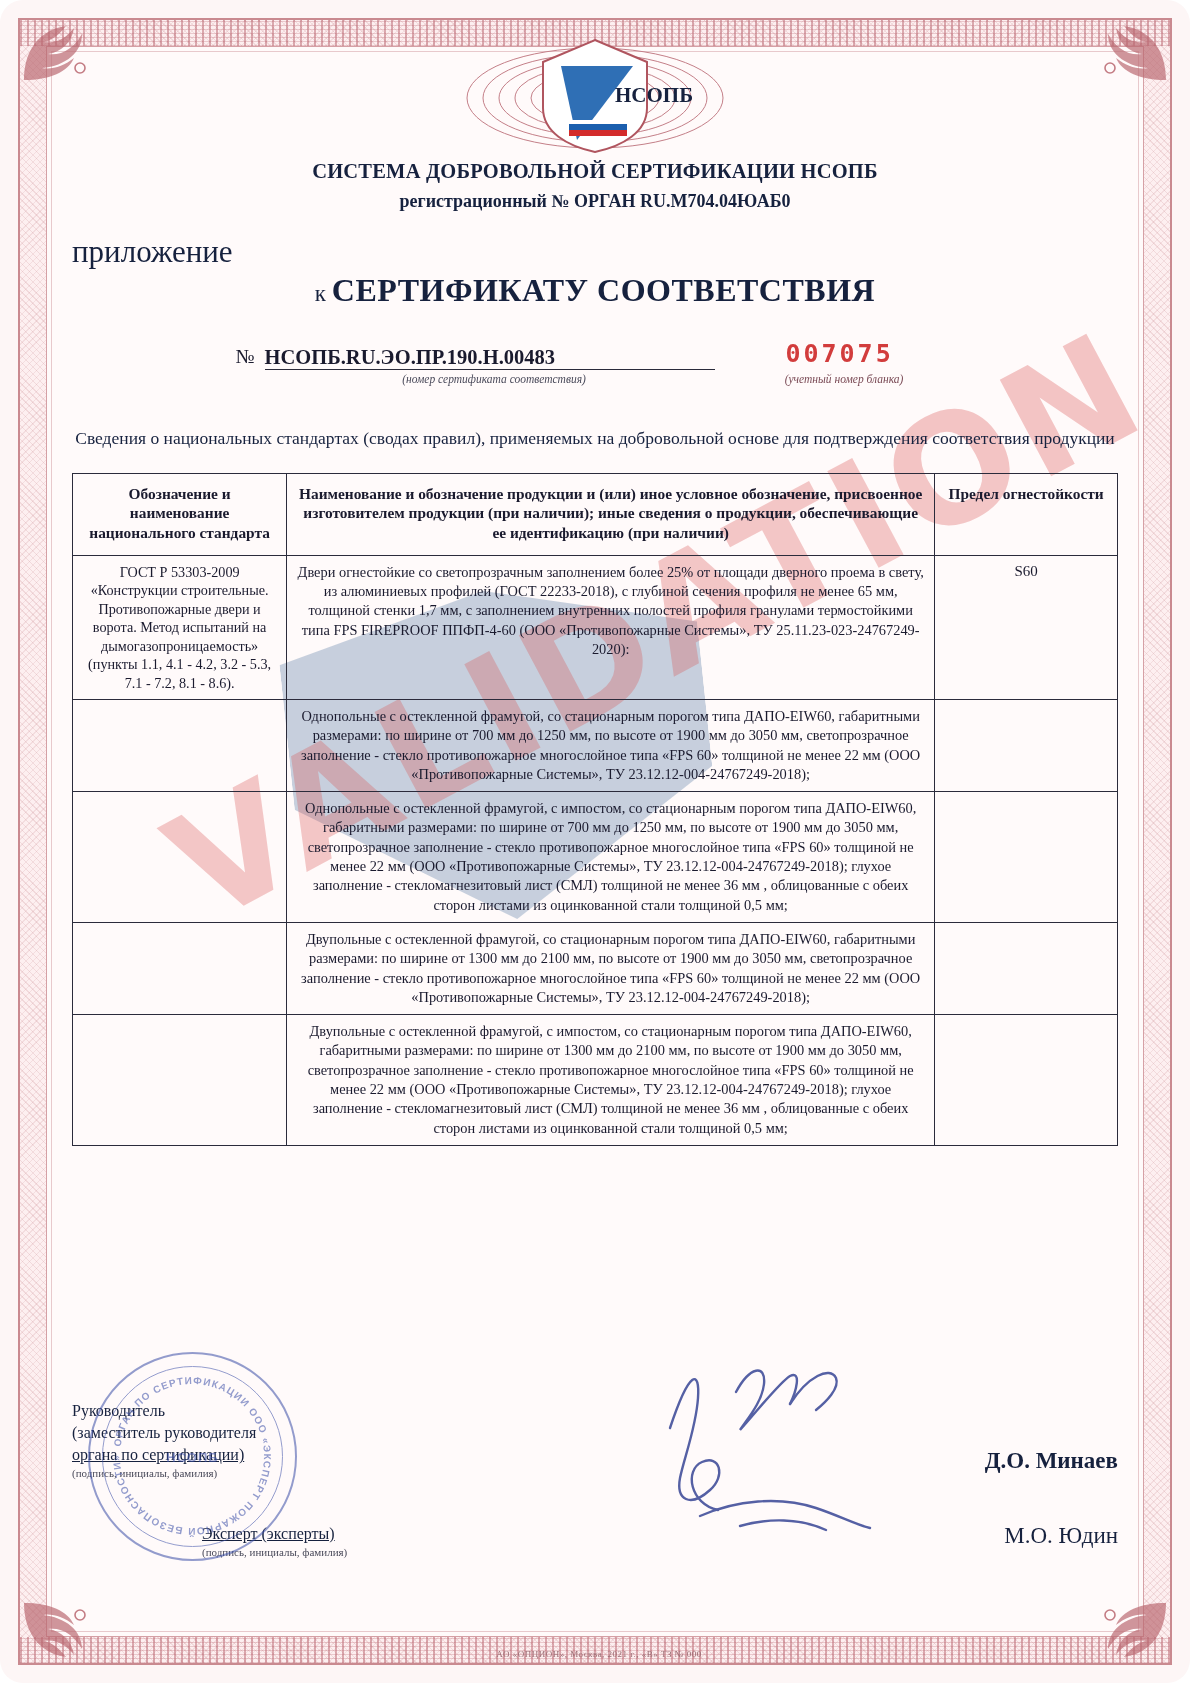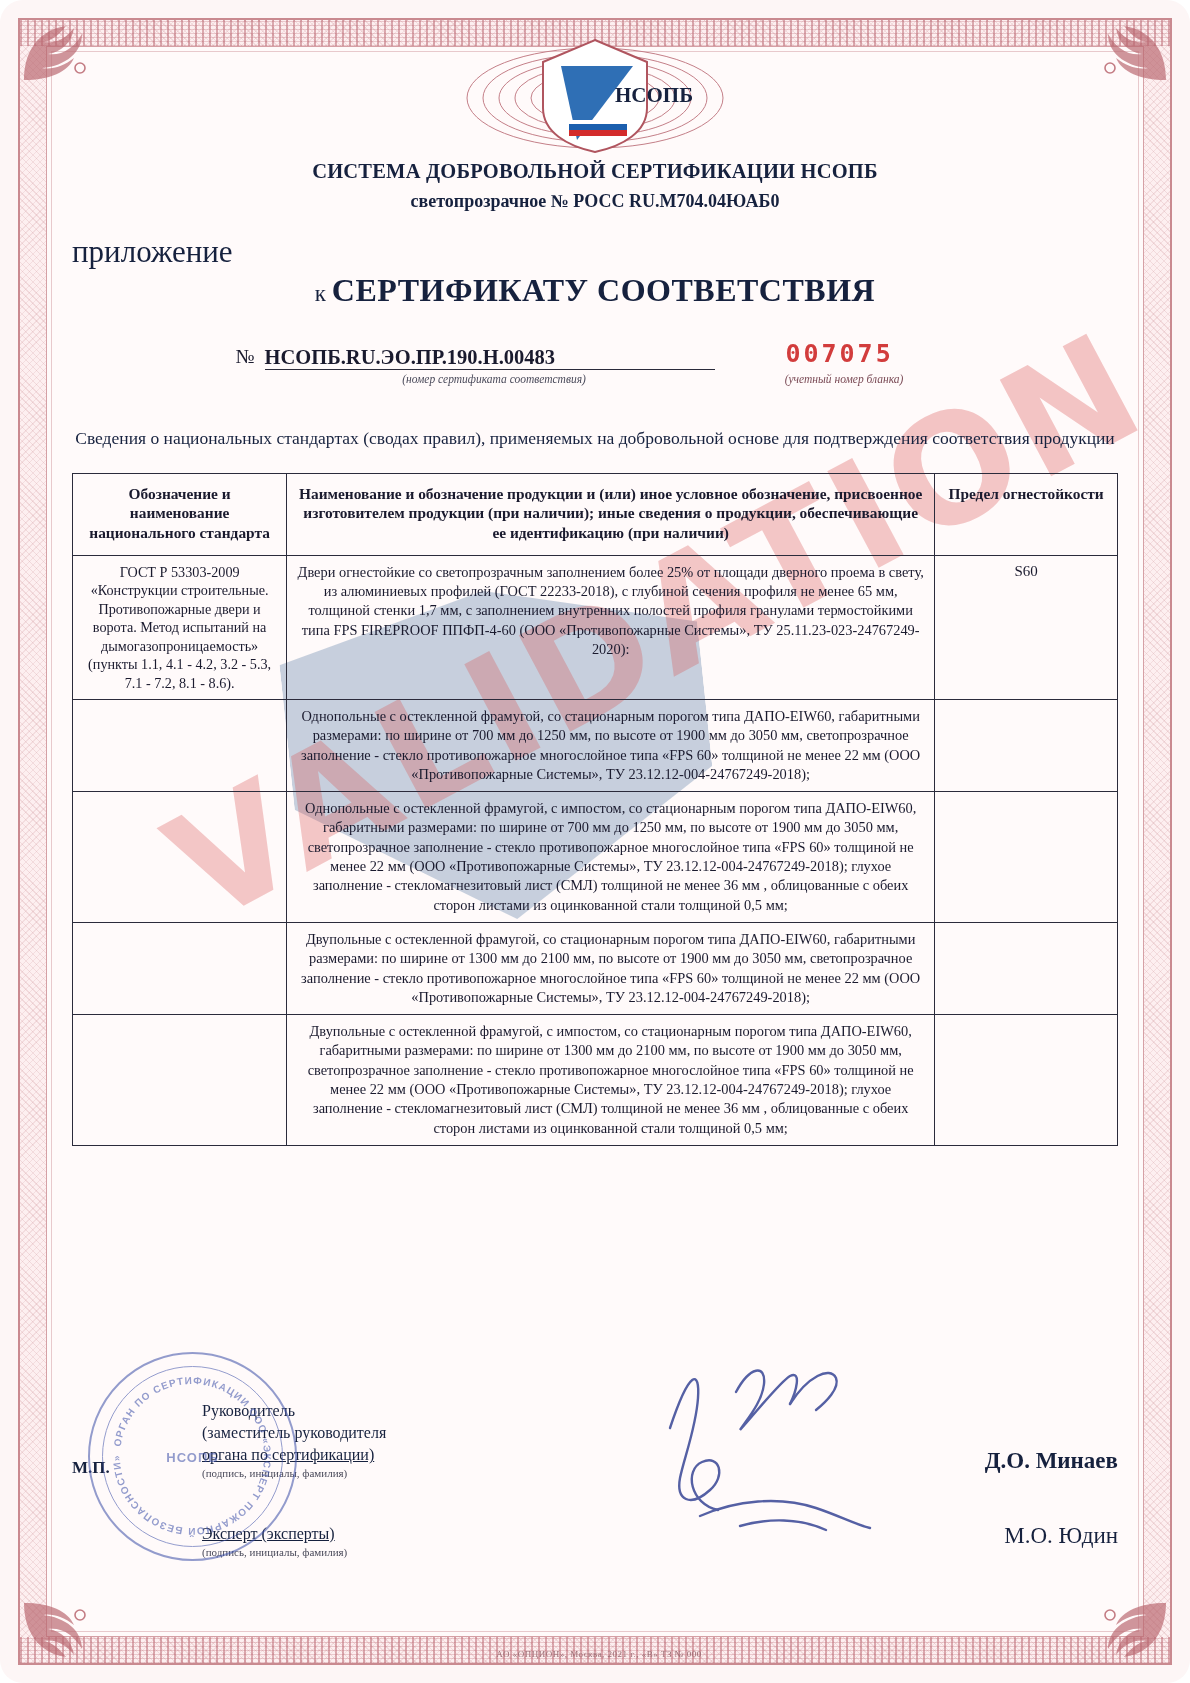--- a/index.html
+++ b/index.html
@@ -392,21 +392,21 @@
   </svg>
 
   <div class="watermark">
     <div class="wm-shield"></div>
     <div class="wm-text a">VALIDATION</div>
   </div>
 
   <div class="content">
 
     <div class="sys-title">СИСТЕМА ДОБРОВОЛЬНОЙ СЕРТИФИКАЦИИ НСОПБ</div>
-    <div class="reg-no">светопрозрачное № РОСС RU.М704.04ЮАБ0</div>
+    <div class="reg-no">регистрационный № ОРГАН RU.М704.04ЮАБ0</div>
 
     <div class="prilozhenie">приложение</div>
     <div class="cert-line">
       <span>к</span>
       <b>СЕРТИФИКАТУ СООТВЕТСТВИЯ</b>
     </div>
 
     <div class="numrow">
       <span class="num-label">№</span>
       <span class="num-field">НСОПБ.RU.ЭО.ПР.190.Н.00483</span>
@@ -479,21 +479,20 @@
       <path d="M30,70 C50,10 60,12 58,40 C56,70 44,100 40,120 C36,142 50,150 70,132 C86,118 80,96 62,104 C44,112 50,146 78,152"></path>
       <path d="M96,34 C110,8 126,6 124,26 C122,44 108,60 100,72 C118,52 140,24 150,18 C162,12 156,34 150,46"></path>
       <path d="M150,46 C168,18 190,8 196,20 C200,30 186,44 176,52"></path>
       <path d="M60,158 C96,142 140,138 176,150 C200,158 214,166 230,170"></path>
       <path d="M100,168 C128,160 160,160 186,172"></path>
     </g>
   </svg>
 
   <div class="signblock">
     <div class="sig-row">
-      <div class="mp">М.П.</div>
       <div class="sig-text">
         <div class="l1">Руководитель</div>
         <div class="l1">(заместитель руководителя</div>
         <div class="l1 u">органа по сертификации)</div>
         <div class="small-cap">(подпись, инициалы, фамилия)</div>
       </div>
       <div class="sig-name">Д.О. Минаев</div>
     </div>
 
     <div class="expert-row">

